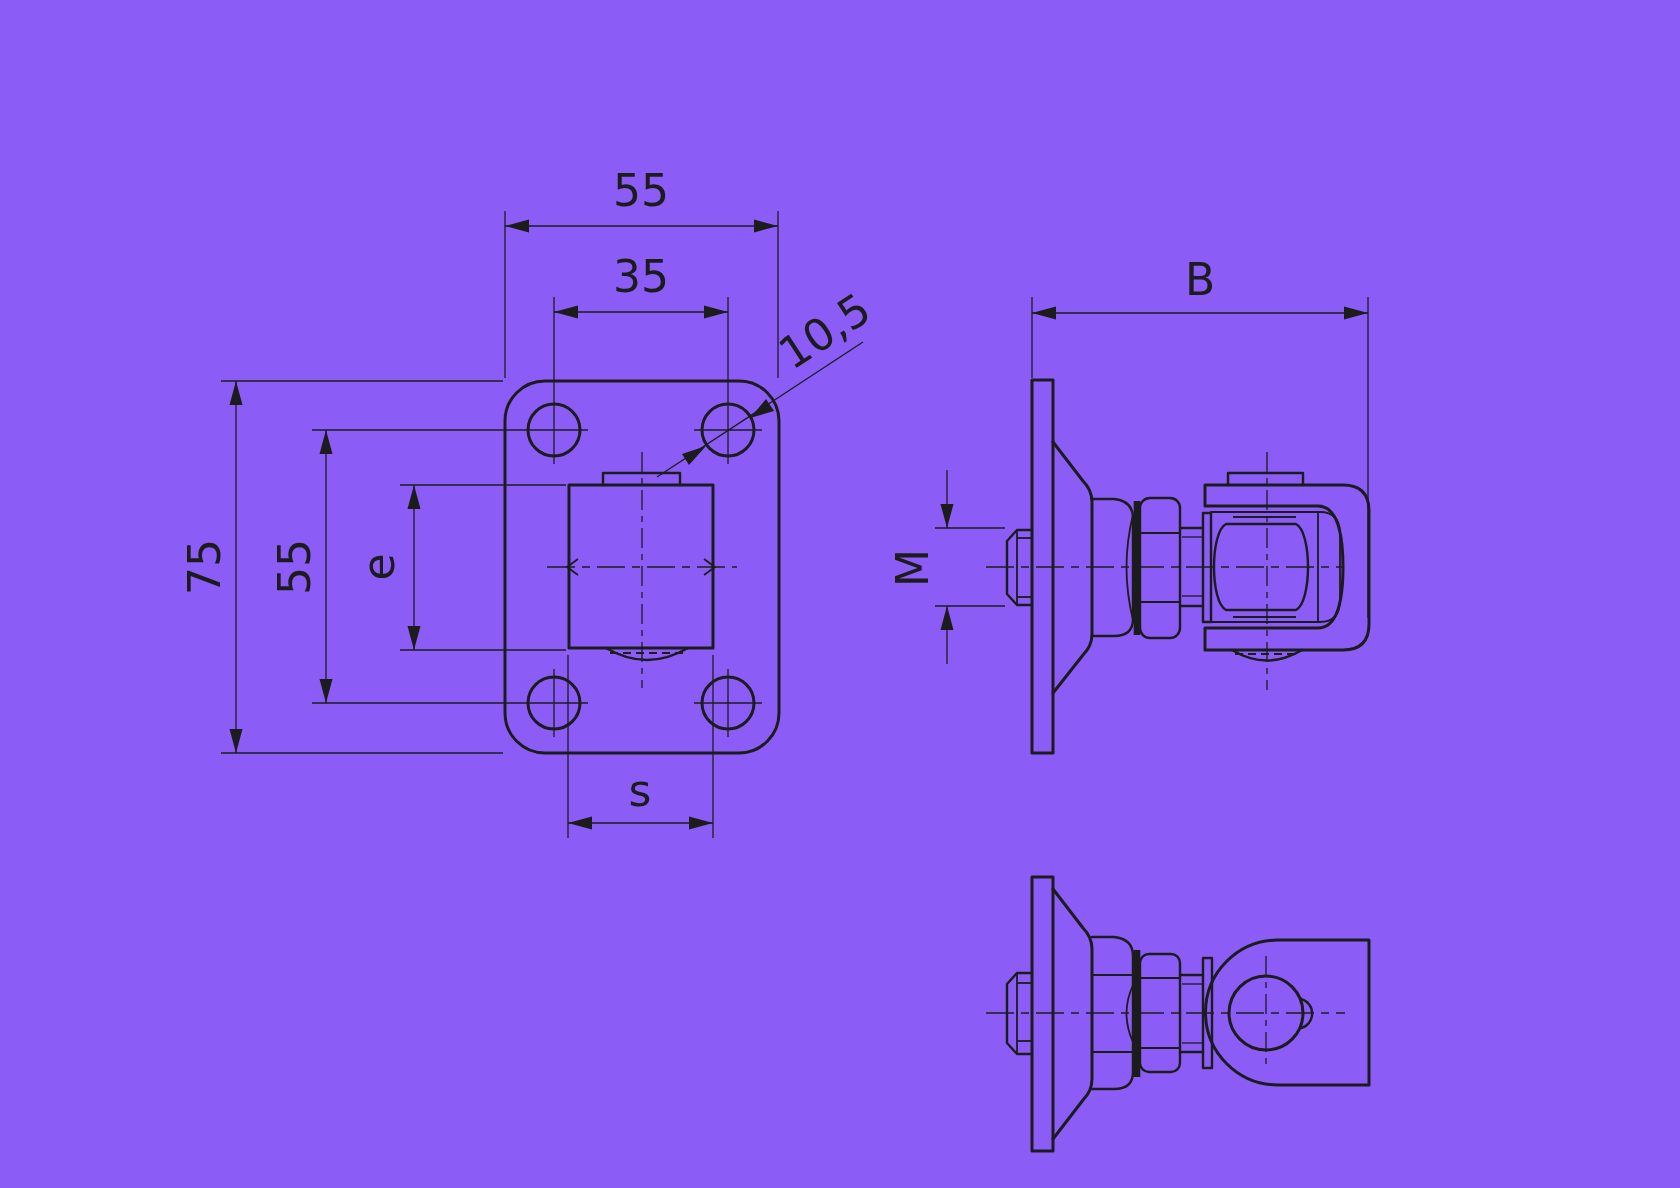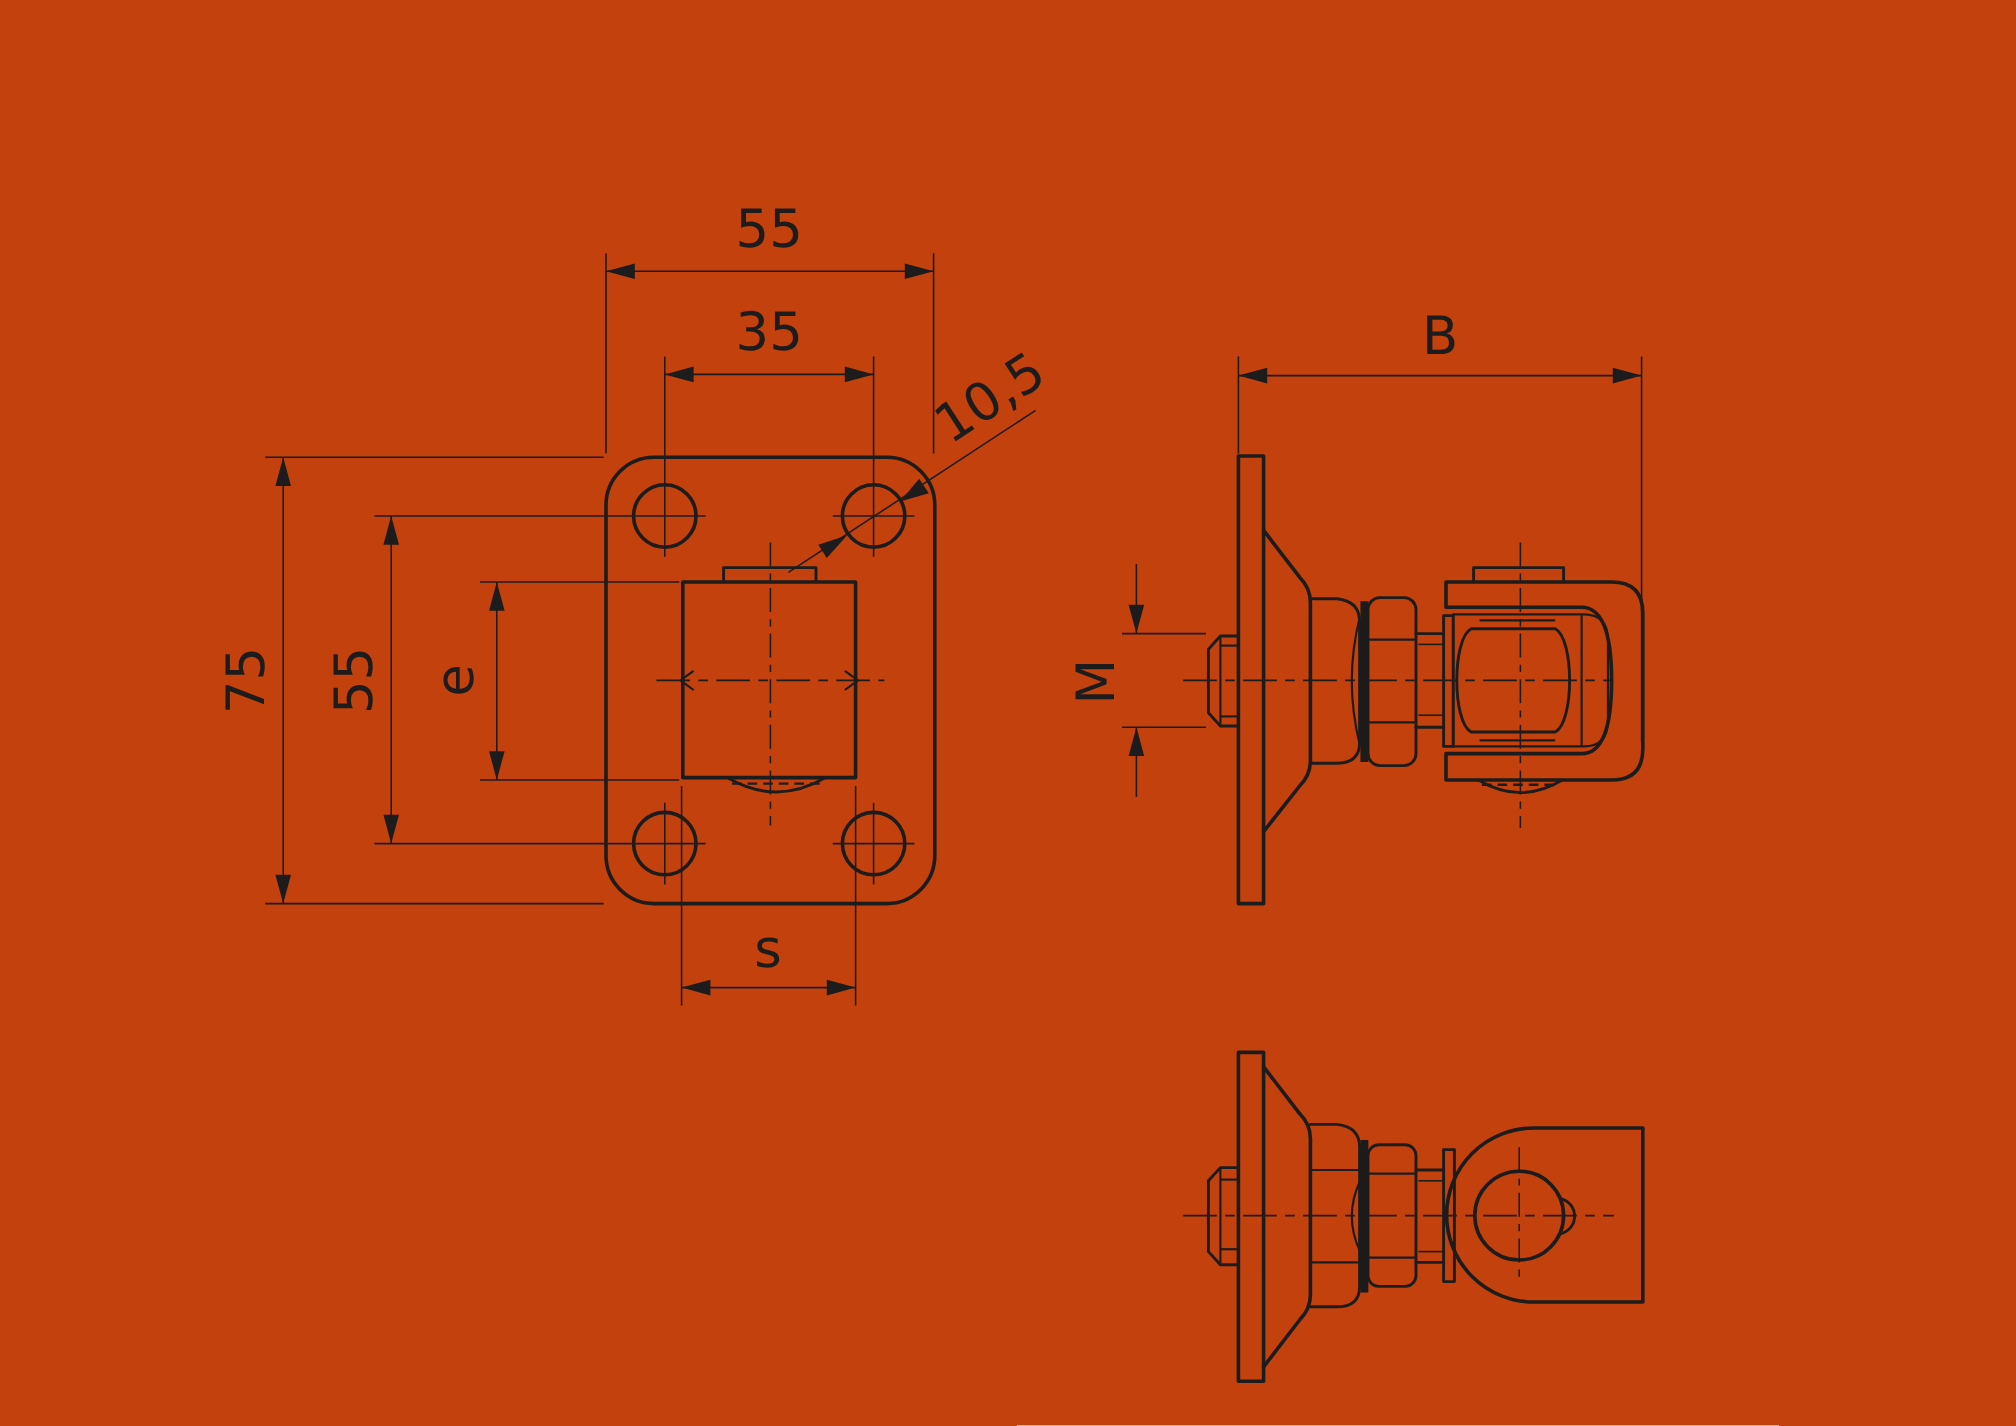--- a/index.html
+++ b/index.html
@@ -8,21 +8,21 @@
     background: #ffffff;
     width: 1680px;
     height: 1188px;
     overflow: hidden;
     font-family: "DejaVu Sans", sans-serif;
   }
   #canvas {
     position: relative;
     width: 1680px;
     height: 1188px;
-    background: #c2410c;
+    background: #8b5cf6;
   }
   svg { display: block; }
   .outline  { fill: none; stroke: #1c1c1c; stroke-width: 3;   stroke-linejoin: round; stroke-linecap: round; }
   .outline2 { fill: none; stroke: #1c1c1c; stroke-width: 2.4; stroke-linejoin: round; stroke-linecap: round; }
   .detail   { fill: none; stroke: #1c1c1c; stroke-width: 1.8; stroke-linejoin: round; }
   .thin     { fill: none; stroke: #1c1c1c; stroke-width: 1.3; }
   .center   { fill: none; stroke: #1c1c1c; stroke-width: 1.3; stroke-dasharray: 28 7 8 7; }
   .center2  { fill: none; stroke: #1c1c1c; stroke-width: 1.3; stroke-dasharray: 20 6 6 6; }
   .hatch    { fill: none; stroke: #1c1c1c; stroke-width: 2;   stroke-dasharray: 8 5; }
   .band     { fill: none; stroke: #1c1c1c; stroke-width: 3.6; }

